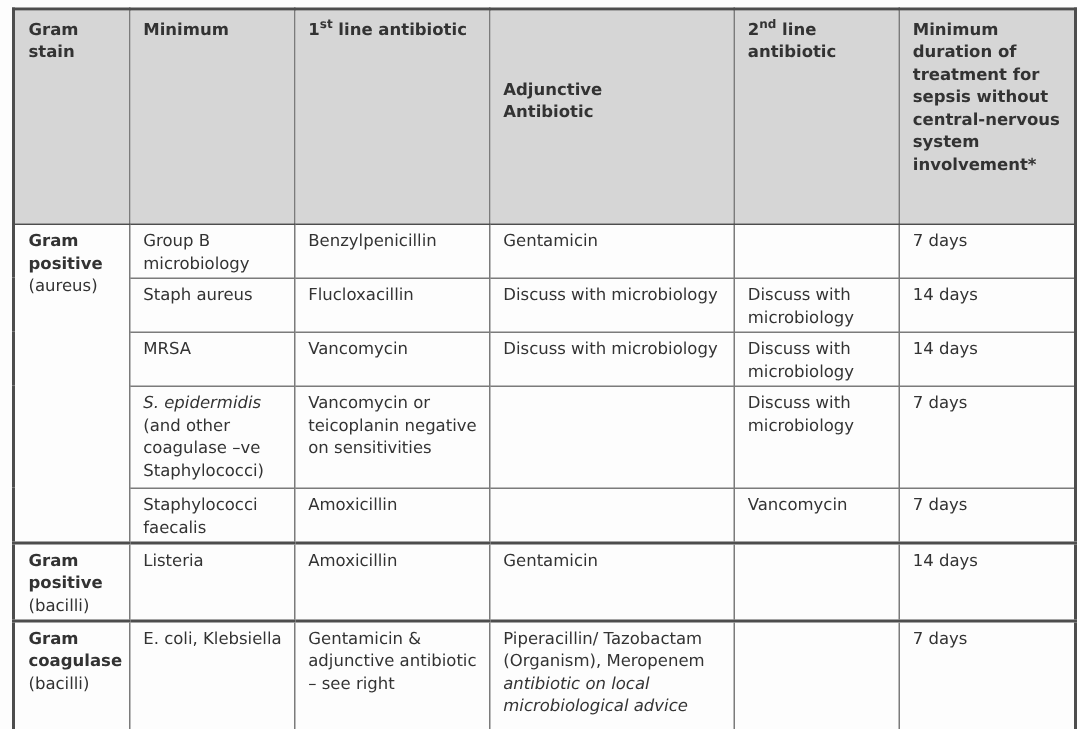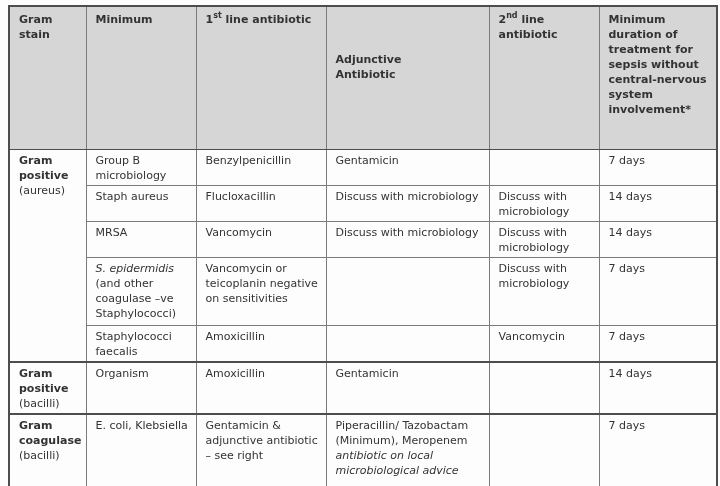--- a/index.html
+++ b/index.html
@@ -95,30 +95,30 @@
       </tr>
       <tr style="height:29px">
         <td>Staphylococci faecalis</td>
         <td>Amoxicillin</td>
         <td></td>
         <td>Vancomycin</td>
         <td>7 days</td>
       </tr>
       <tr class="major" style="height:51px">
         <td class="group-cell"><span>Gram positive</span><span class="qualifier">(bacilli)</span></td>
-        <td>Organism</td>
+        <td>Listeria</td>
         <td>Amoxicillin</td>
         <td>Gentamicin</td>
         <td></td>
         <td>14 days</td>
       </tr>
       <tr class="major" style="height:75px">
         <td class="group-cell"><span>Gram coagulase</span><span class="qualifier">(bacilli)</span></td>
         <td>E. coli, Klebsiella</td>
         <td>Gentamicin &amp; adjunctive antibiotic – see right</td>
-        <td><span>Piperacillin/ Tazobactam (Minimum), Meropenem </span><span class="it">antibiotic on local microbiological advice</span></td>
+        <td><span>Piperacillin/ Tazobactam (Organism), Meropenem </span><span class="it">antibiotic on local microbiological advice</span></td>
         <td></td>
         <td>7 days</td>
       </tr>
 
     </tbody>
   </table>
 </div>
 
 </body></html>

